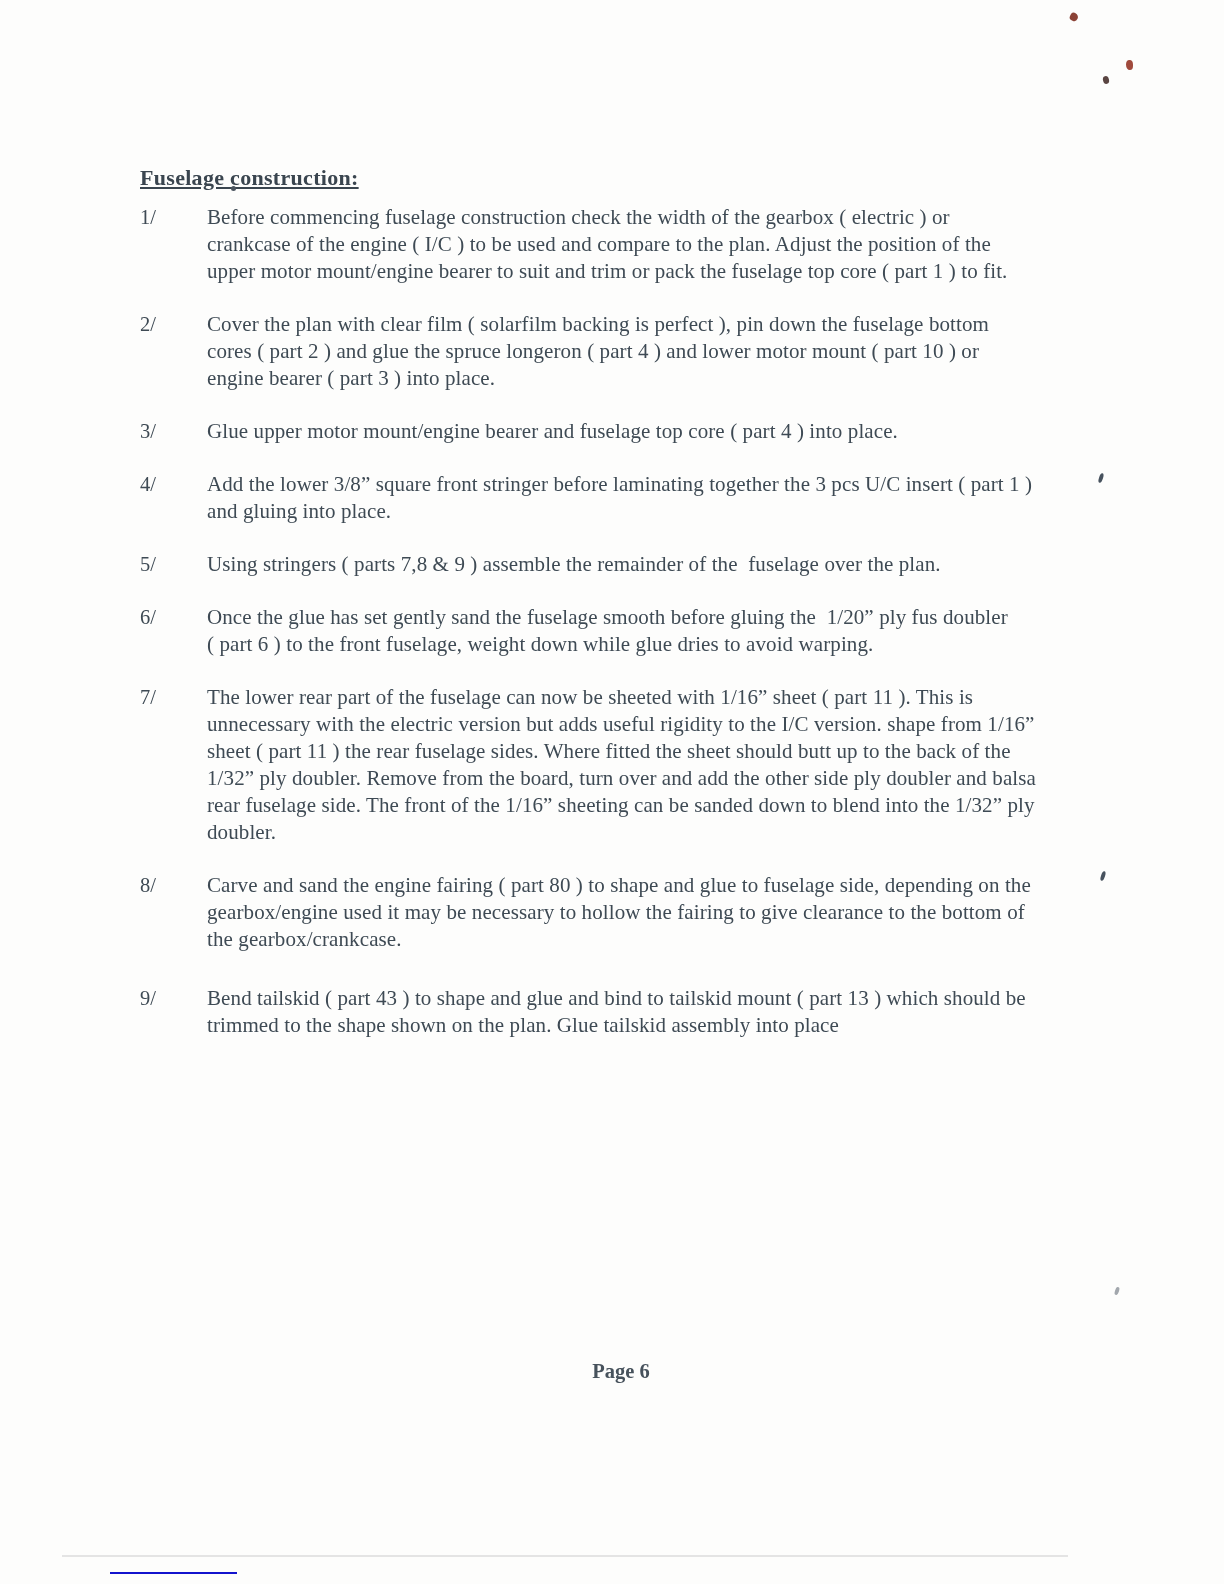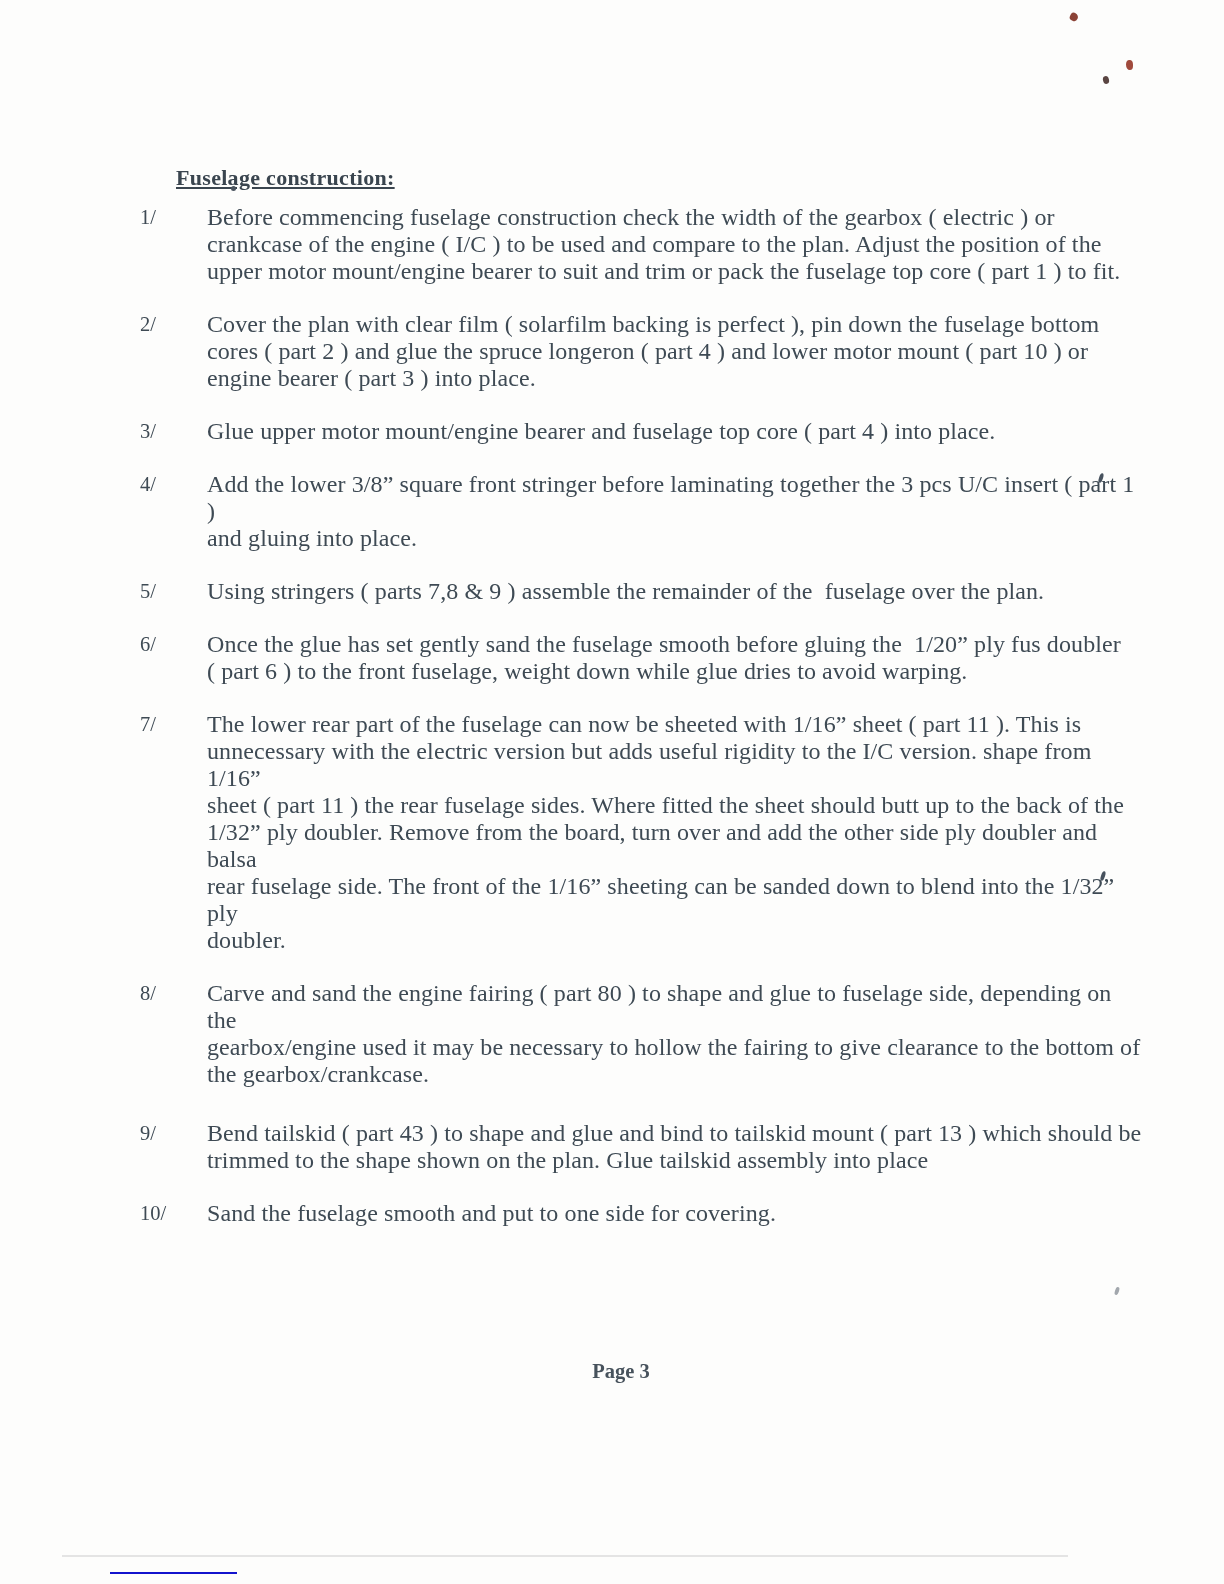--- a/index.html
+++ b/index.html
@@ -19,42 +19,41 @@
   }
   .heading {
     position: absolute;
     left: 140px;
     top: 150px;
     font-size: 22px;
     font-weight: bold;
     text-decoration: underline;
     letter-spacing: 0.3px;
     color: #3a454f;
-    margin-left: 36px;
   }
   .list {
     position: absolute;
     left: 140px;
     top: 204px;
     width: 1010px;
   }
   .item {
     display: flex;
     margin-bottom: 26px;
   }
   
   .item:nth-child(9) { margin-top: 32px; }
   .num {
     flex: 0 0 67px;
     width: 67px;
     font-size: 20.5px;
     line-height: 27px;
   }
   .text {
-    font-size: 24px;
+    font-size: 21px;
     line-height: 27px;
     white-space: pre-wrap;
     width: 940px;
     letter-spacing: 0.1px;
   }
   .footer {
     position: absolute;
     top: 1360px;
     left: 0;
     width: 100%;
@@ -145,27 +144,23 @@
         <span class="num">8/</span>
         <div class="text">Carve and sand the engine fairing ( part 80 ) to shape and glue to fuselage side, depending on the
 gearbox/engine used it may be necessary to hollow the fairing to give clearance to the bottom of
 the gearbox/crankcase.</div>
       </div>
       <div class="item">
         <span class="num">9/</span>
         <div class="text">Bend tailskid ( part 43 ) to shape and glue and bind to tailskid mount ( part 13 ) which should be
 trimmed to the shape shown on the plan. Glue tailskid assembly into place</div>
       </div>
-      <div class="item">
-        <span class="num">10/</span>
-        <div class="text">Sand the fuselage smooth and put to one side for covering.</div>
-      </div>
     </main>
 
-  <div class="footer">Page 3</div>
+  <div class="footer">Page 6</div>
 
   <span class="speck speck-1"></span>
   <span class="speck speck-2"></span>
   <span class="speck speck-3"></span>
   <span class="mark-comma mark-1"></span>
   <span class="mark-comma mark-2"></span>
   <span class="mark-comma mark-3"></span>
   <span class="dot-heading"></span>
   <div class="bottom-gray-line"></div>
   <div class="bottom-blue-line"></div>

